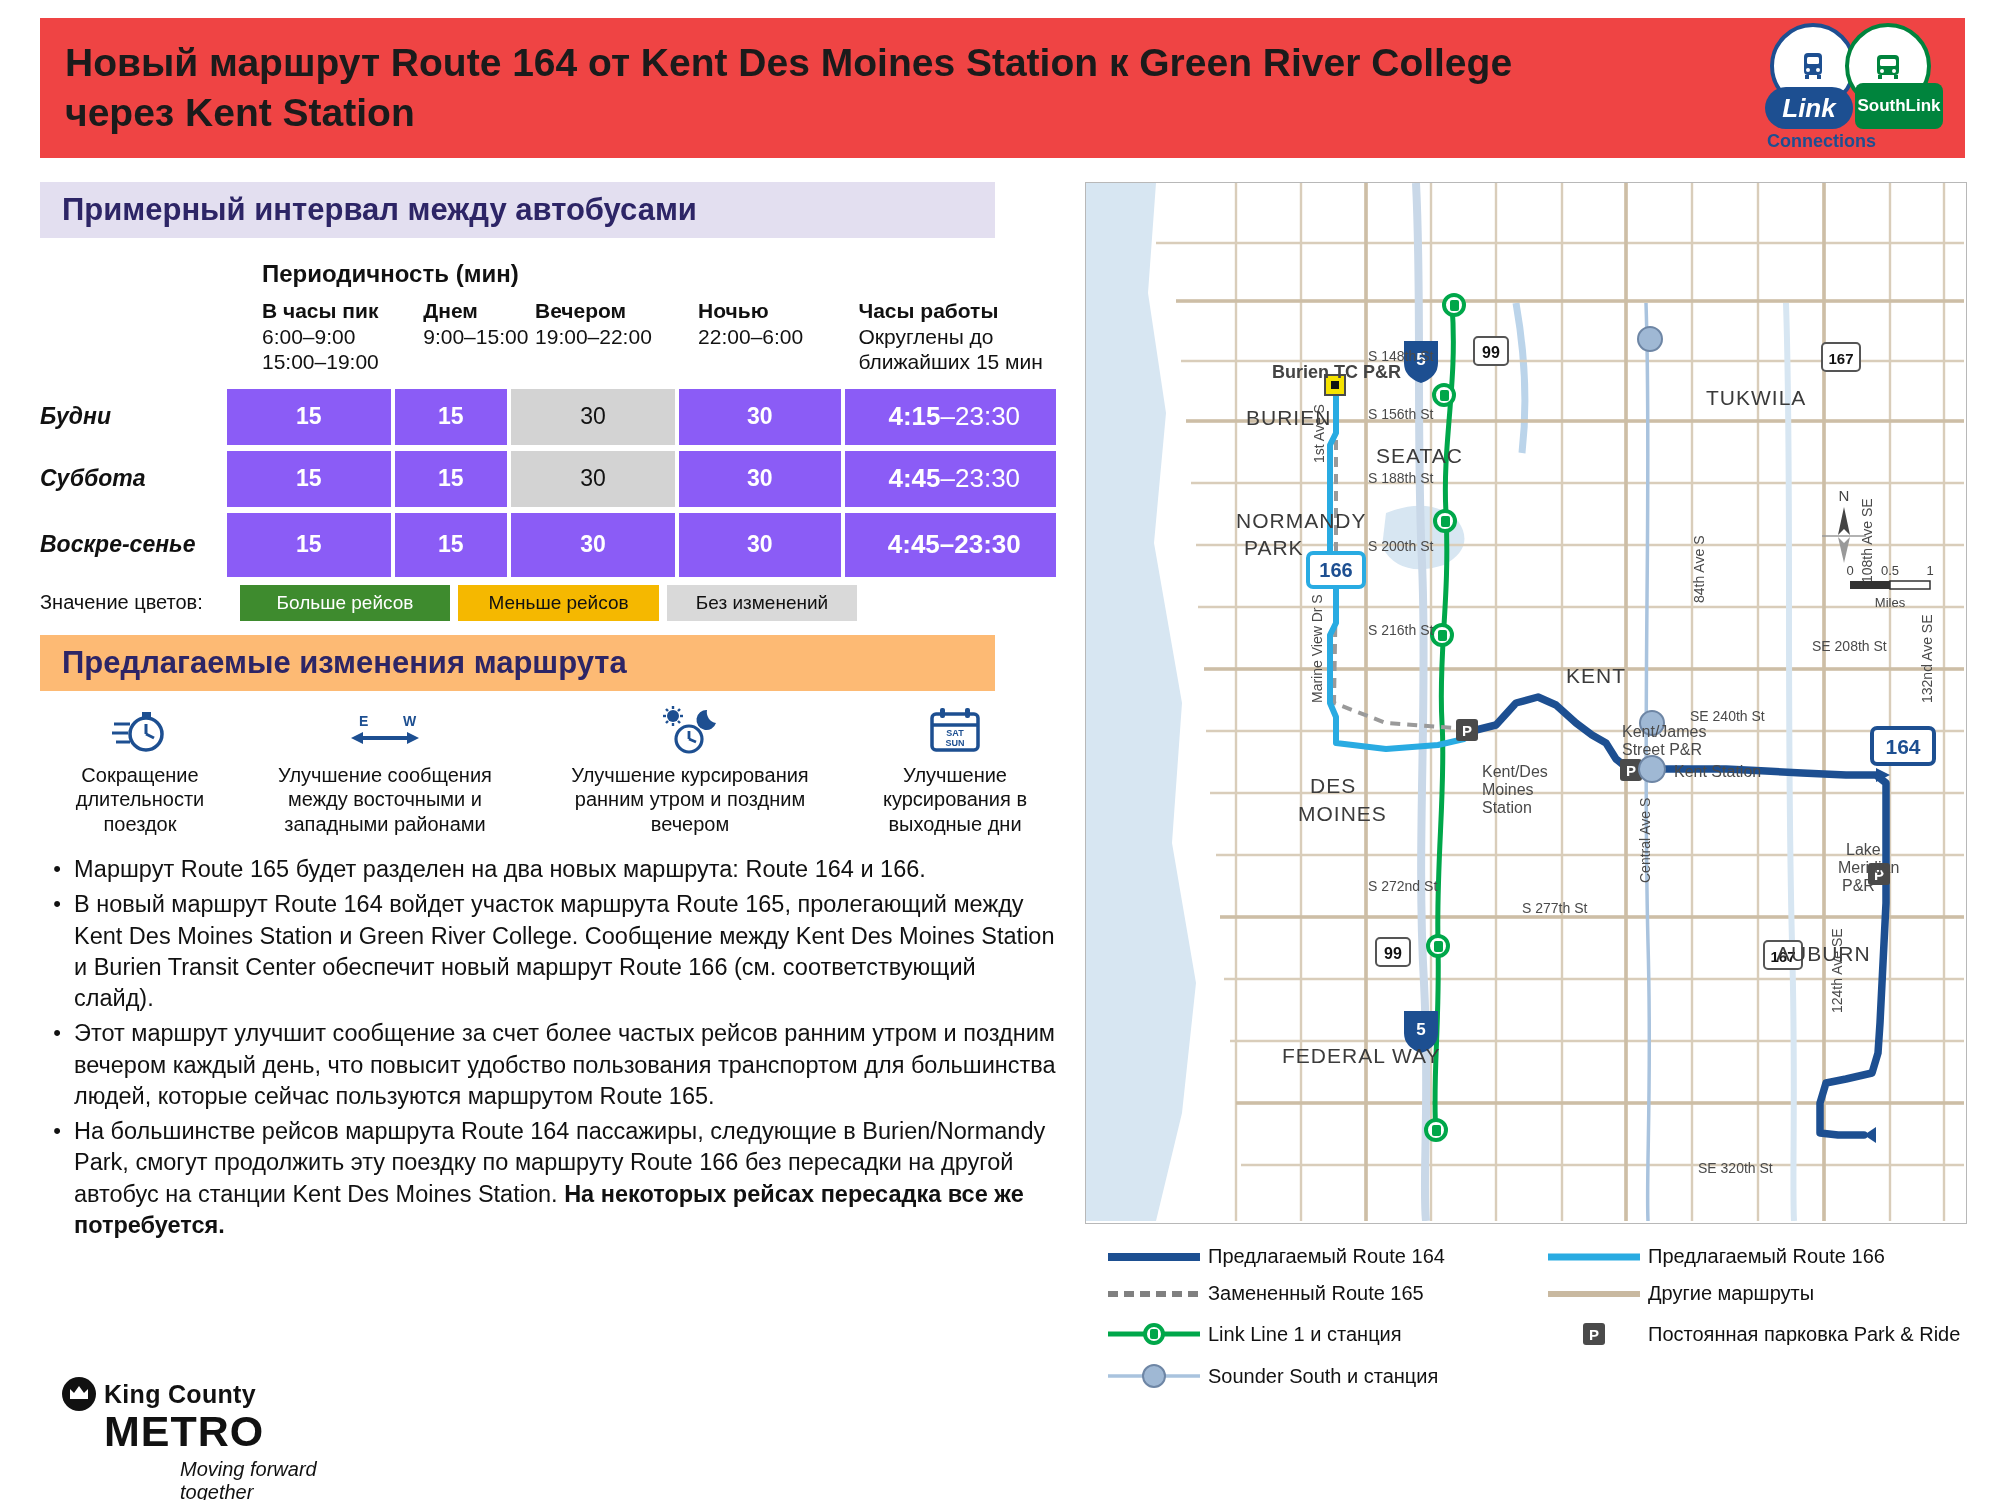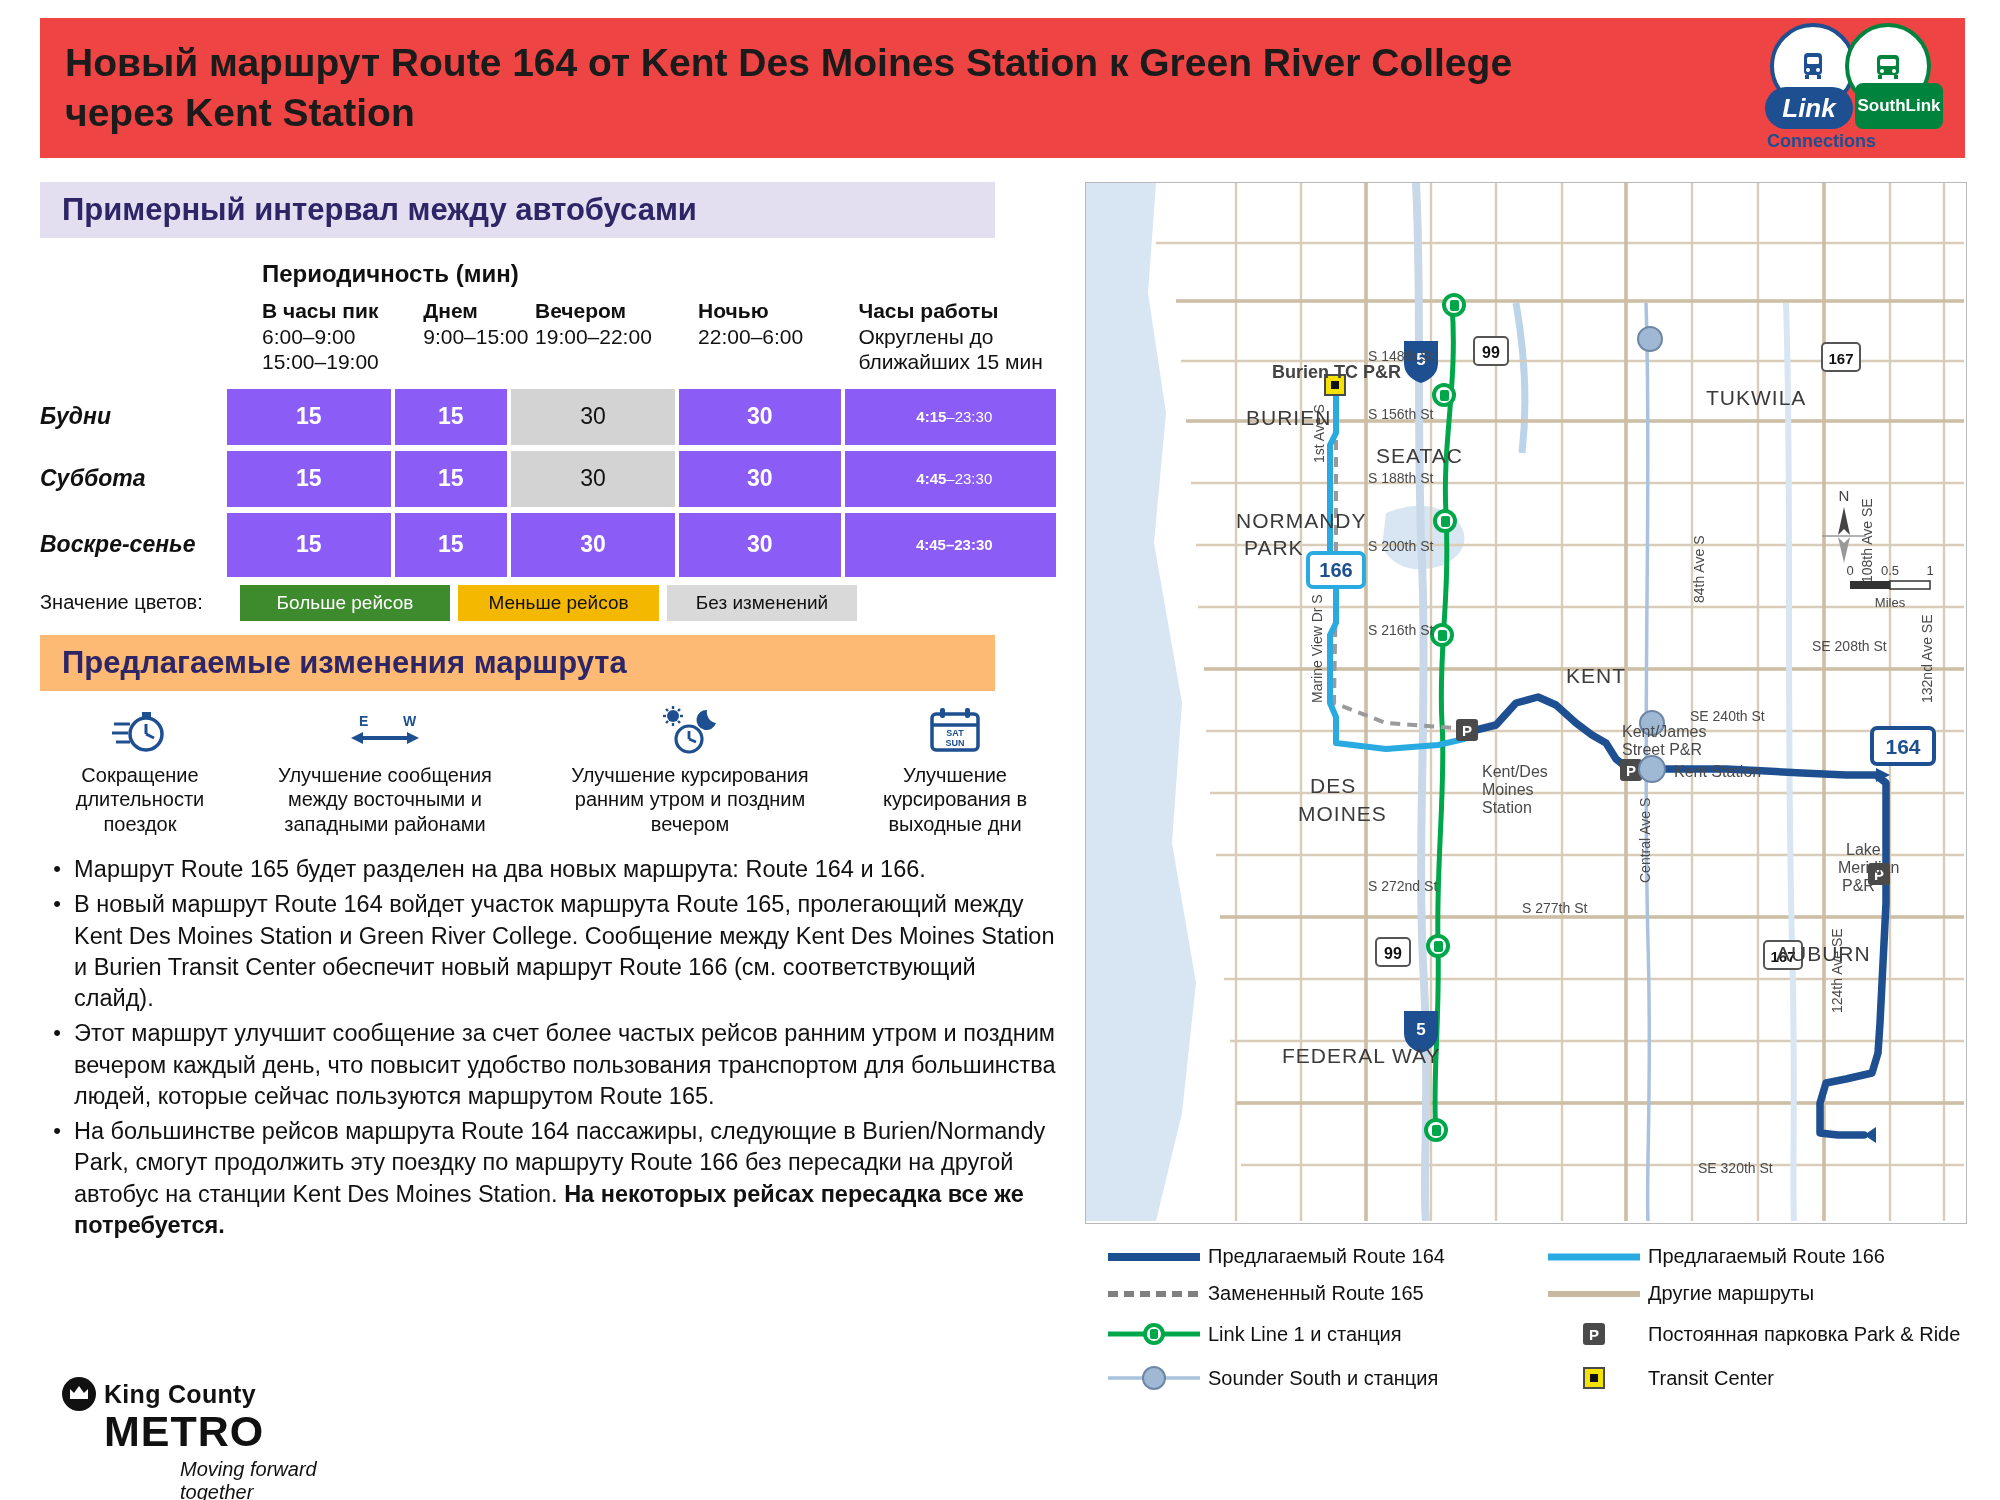--- a/index.html
+++ b/index.html
@@ -188,21 +188,21 @@
     color: #ffffff;
     margin-right: 4px;
   }
   .cell.green { background: #8b5cf6; }
   .cell.gray  { background: #D3D3D3; color: #111; font-weight: normal; }
   .w0 { width: 176px; }
   .w1 { width: 120px; }
   .w2 { width: 176px; }
   .w3 { width: 173px; }
   .w4 { width: 218px; }
-  .cell.hours { font-size: 15px; padding-left: 8px; }
+  .cell.hours { font-size: 26px; padding-left: 8px; }
   .cell.hours .bold { font-weight: bold; }
   .cell.hours .thin { font-weight: normal; }
   .row.sunday { height: 64px; }
 
   .legend-colors {
     margin-top: 8px;
     display: flex;
     align-items: center;
   }
   .legend-colors .lc-label {
@@ -844,23 +844,14 @@
   <div class="mlrow">
     <div class="mlitem">
       <div class="mlkey">
         <svg width="96" height="26" aria-hidden="true">
           <line x1="2" y1="13" x2="94" y2="13" stroke="#A9C3DE" stroke-width="3.5"></line>
           <circle cx="48" cy="13" r="11" fill="#9FB8D4" stroke="#6E86A5" stroke-width="2"></circle>
         </svg>
       </div>
       <div class="mltxt">Sounder South и станция</div>
     </div>
-    <div class="mlitem">
-      <div class="mlkey">
-        <svg width="30" height="30" aria-hidden="true">
-          <rect x="5" y="5" width="20" height="20" fill="#F5E200" stroke="#4a4a4a" stroke-width="2"></rect>
-          <rect x="11" y="11" width="8" height="8" fill="#111"></rect>
-        </svg>
-      </div>
-      <div class="mltxt">Transit Center</div>
-    </div>
   </div>
 </div>
 
 </body></html>

